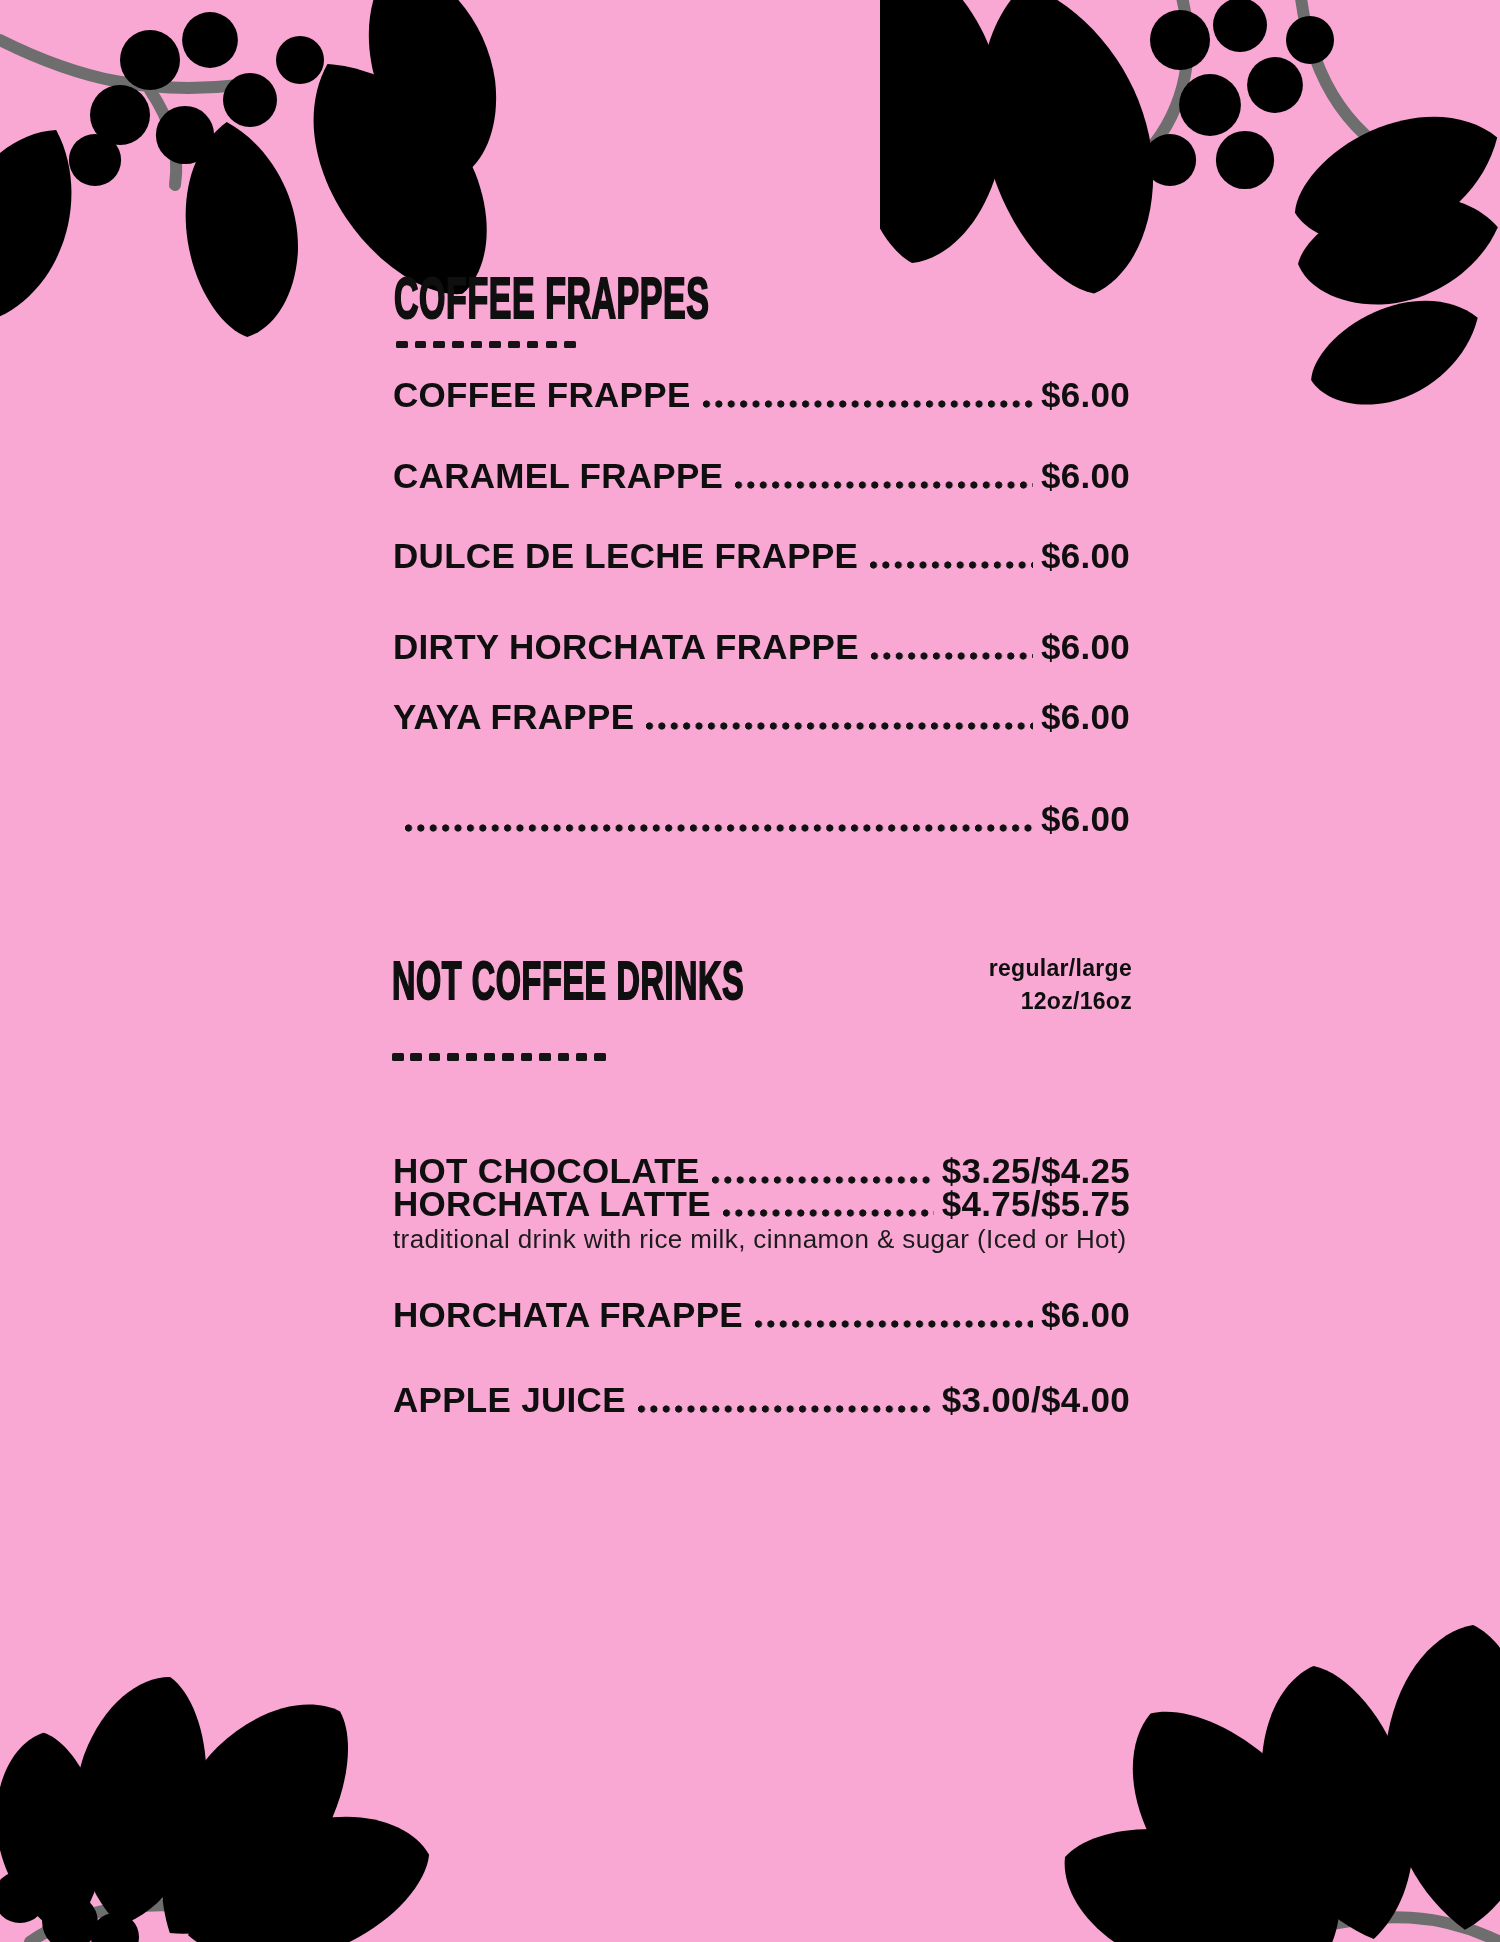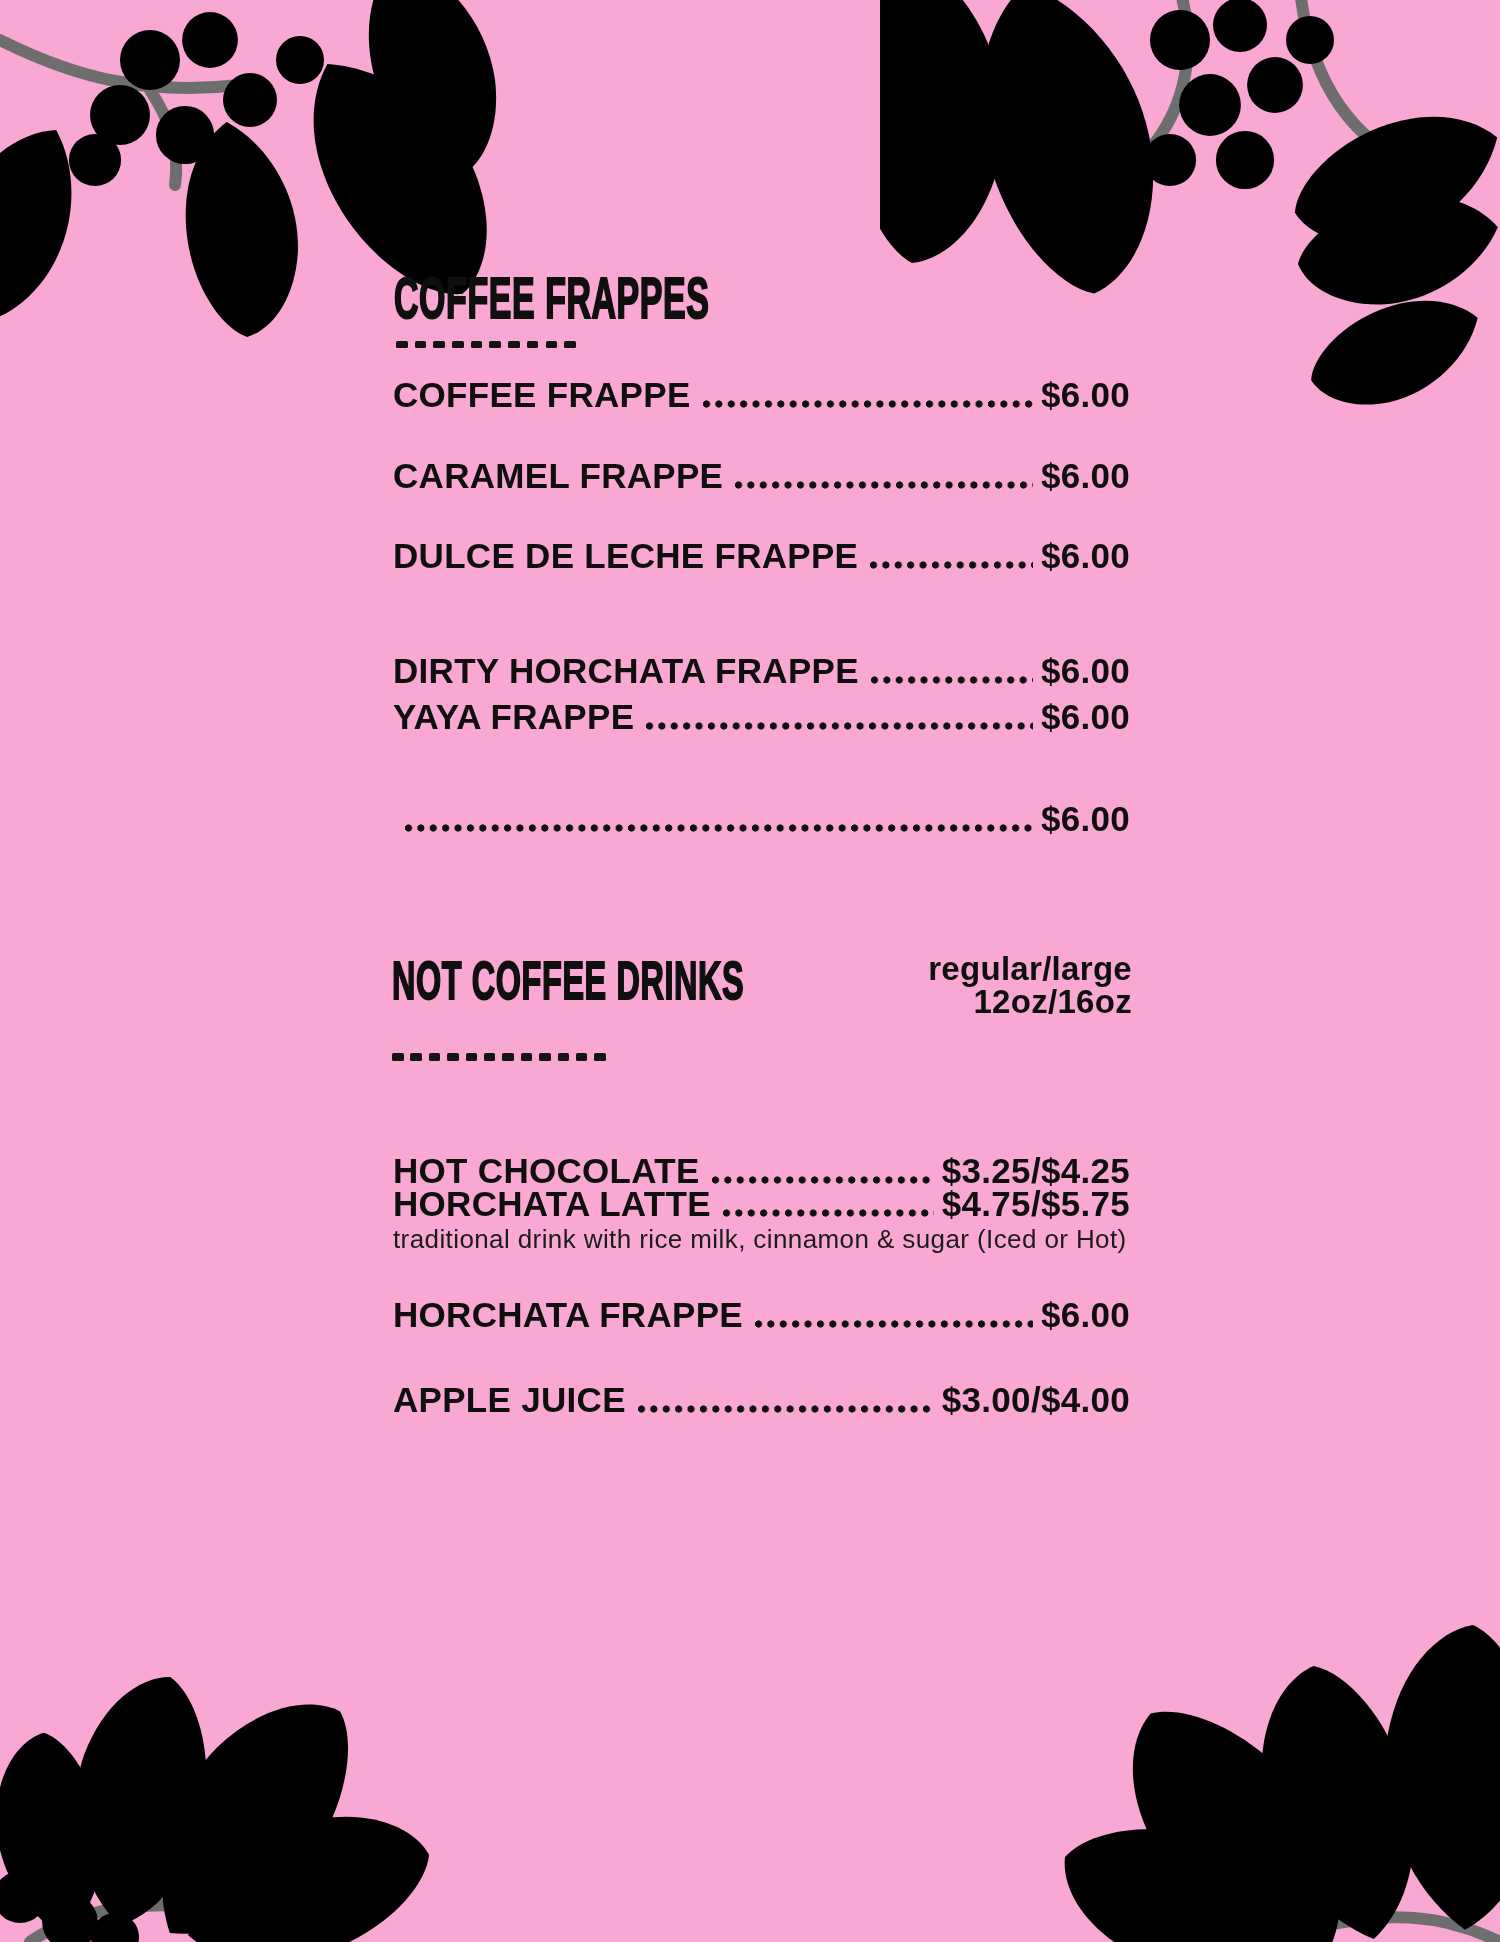--- a/index.html
+++ b/index.html
@@ -37,21 +37,21 @@
   .dash-row { position:absolute; display:flex; }
   .dash { background:#141414; border-radius:1.5px; }
   #dash-row-1 { left:396px; top:341px; gap:7.2px; }
   #dash-row-1 .dash { width:11.5px; height:7px; }
   #dash-row-2 { left:392px; top:1053px; gap:6.9px; }
   #dash-row-2 .dash { width:11.5px; height:7.5px; }
 
   
   .size-note {
     position:absolute; right:368px; top:952px; text-align:right;
-    font-weight:bold; font-size:33px; line-height:33px; color:#0f0f0f;
+    font-weight:bold; font-size:23px; line-height:33px; color:#0f0f0f;
     letter-spacing:0.3px;
   }
 
   
   .menu-row {
     position:absolute; left:393px; width:737px;
     display:flex; align-items:baseline;
     font-weight:bold; font-size:35px; line-height:38px;
     letter-spacing:0.3px; color:#0f0f0f;justify-content:flex-end;
   }
@@ -173,21 +173,21 @@
   <div class="menu-row" style="top:457px">
     <span class="item-name">CARAMEL FRAPPE</span>
     <span class="leader"></span>
     <span class="item-price">$6.00</span>
   </div>
   <div class="menu-row" style="top:537px">
     <span class="item-name">DULCE DE LECHE FRAPPE</span>
     <span class="leader"></span>
     <span class="item-price">$6.00</span>
   </div>
-  <div class="menu-row" style="top:652px">
+  <div class="menu-row" style="top:628px">
     <span class="item-name">DIRTY HORCHATA FRAPPE</span>
     <span class="leader"></span>
     <span class="item-price">$6.00</span>
   </div>
   <div class="menu-row" style="top:698px">
     <span class="item-name">YAYA FRAPPE</span>
     <span class="leader"></span>
     <span class="item-price">$6.00</span>
   </div>
   <div class="menu-row" style="top:800px">

